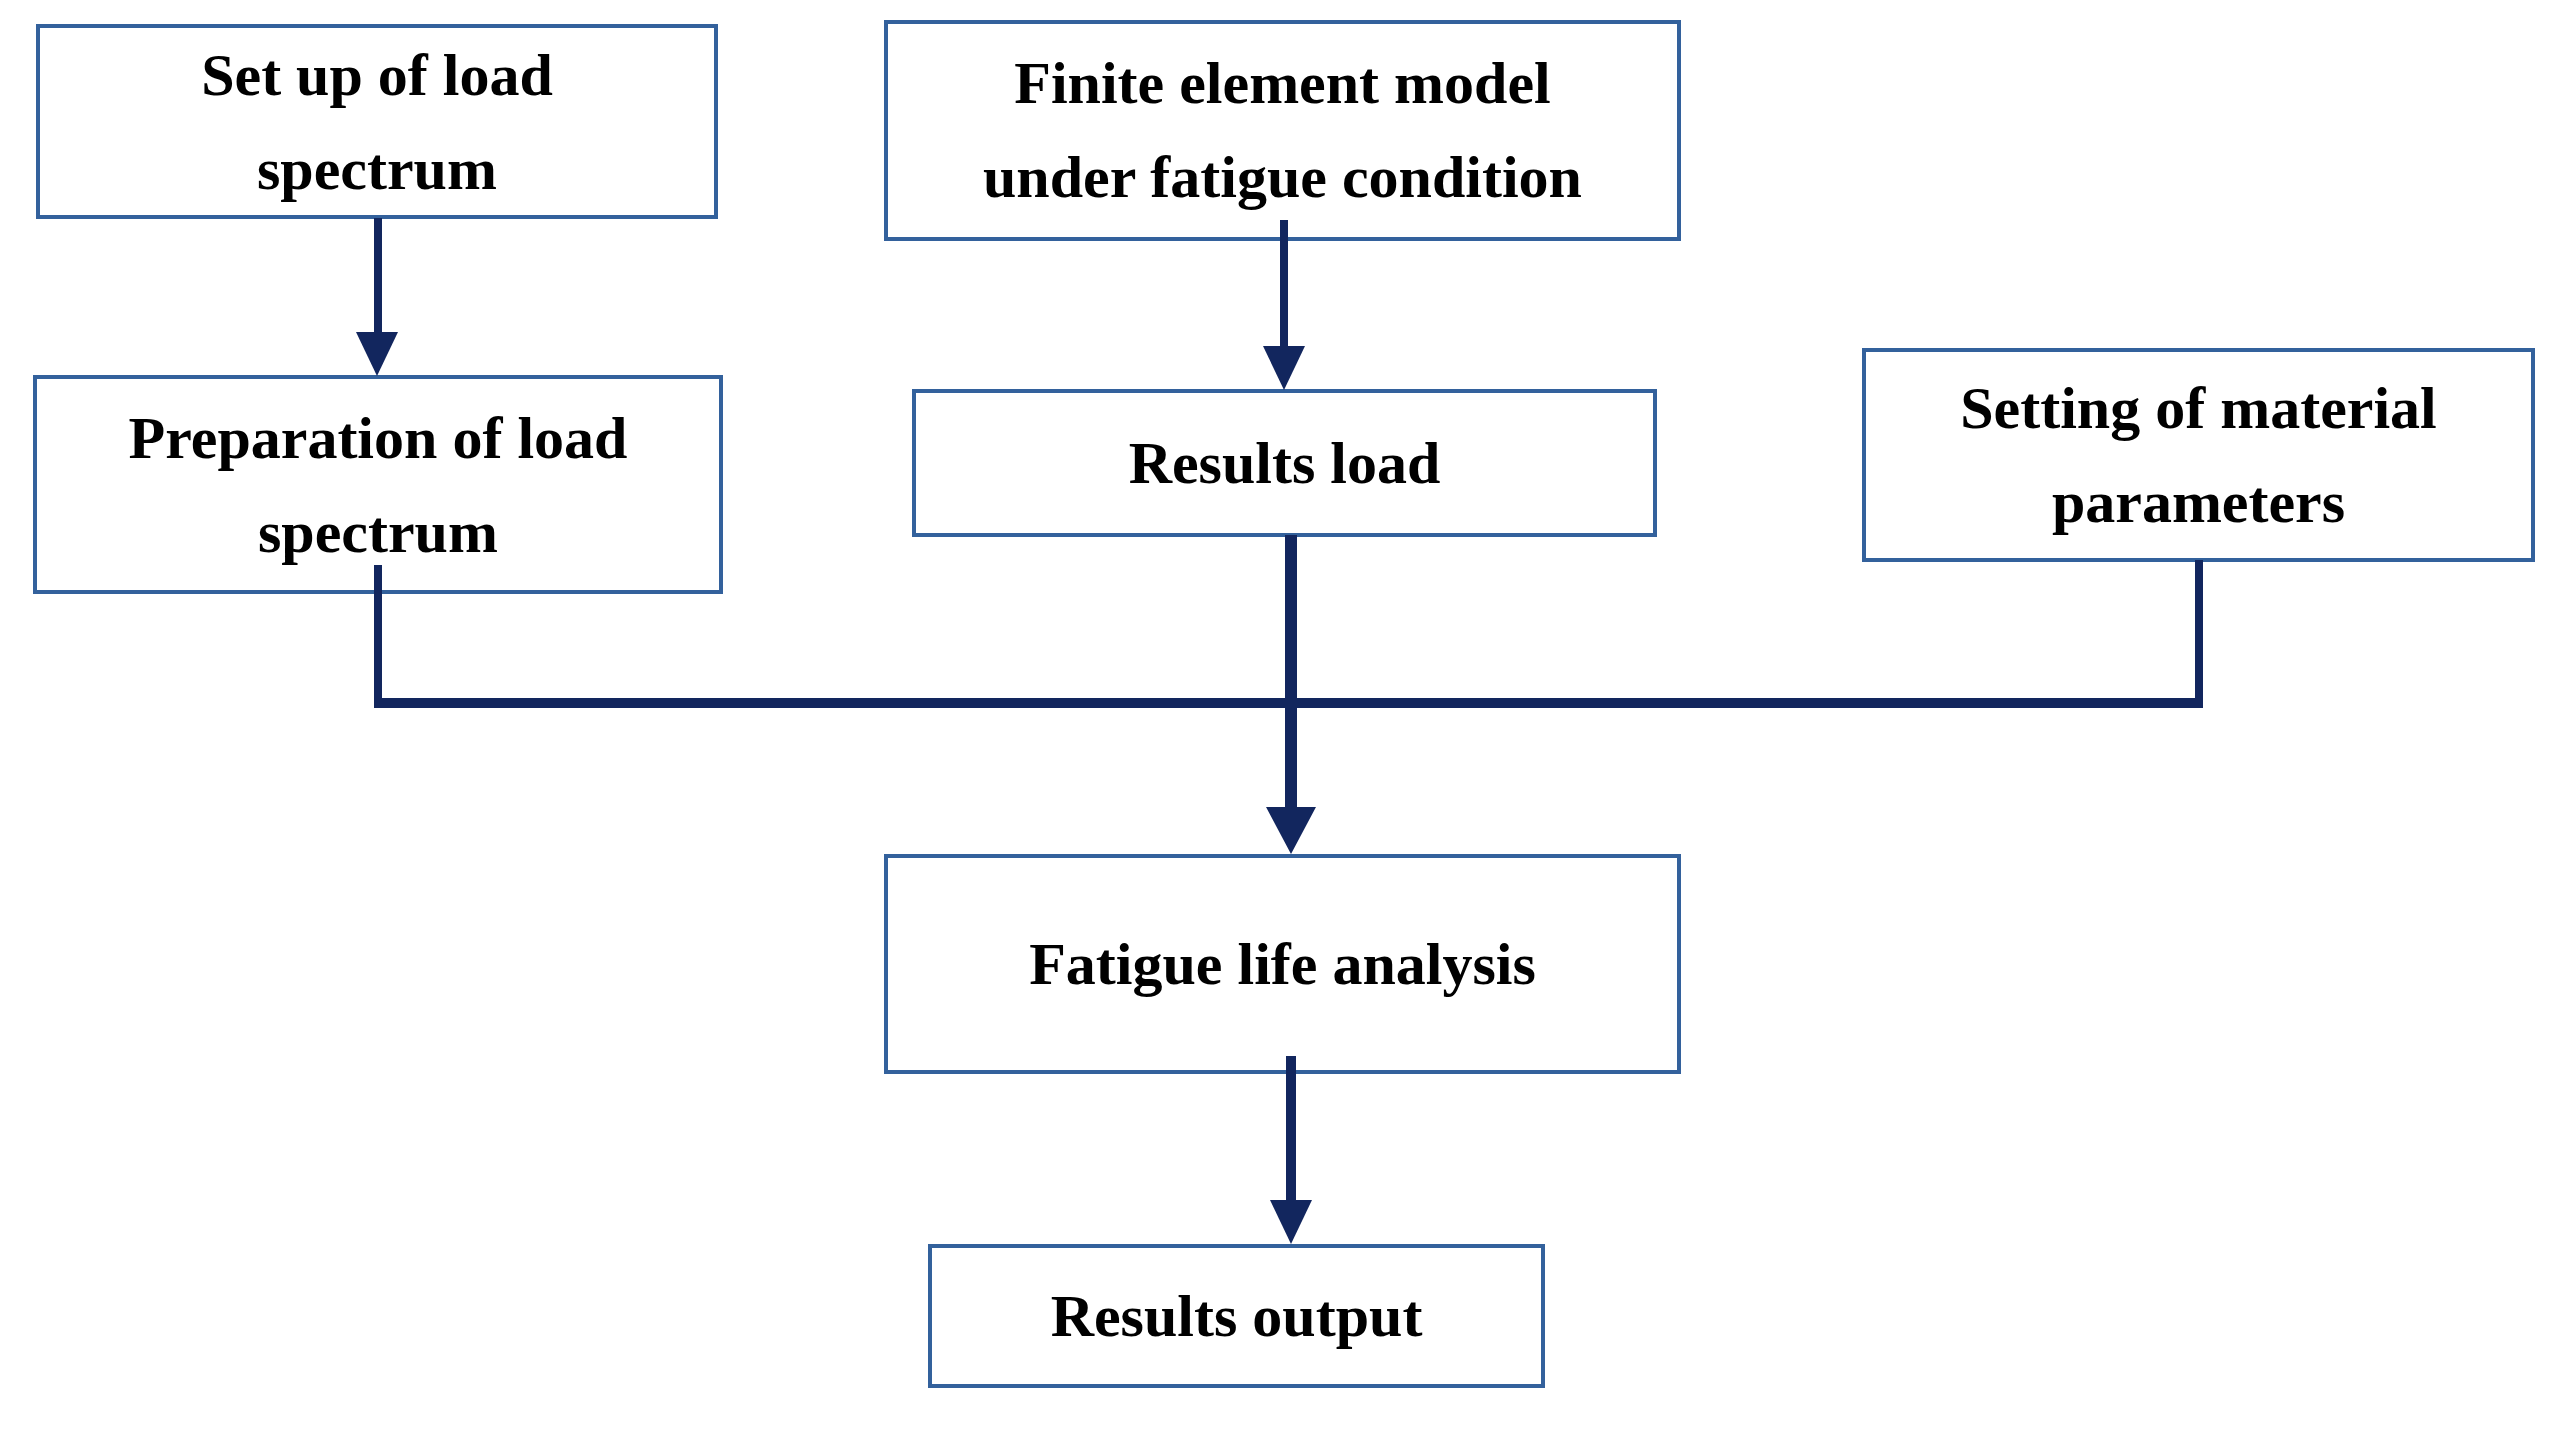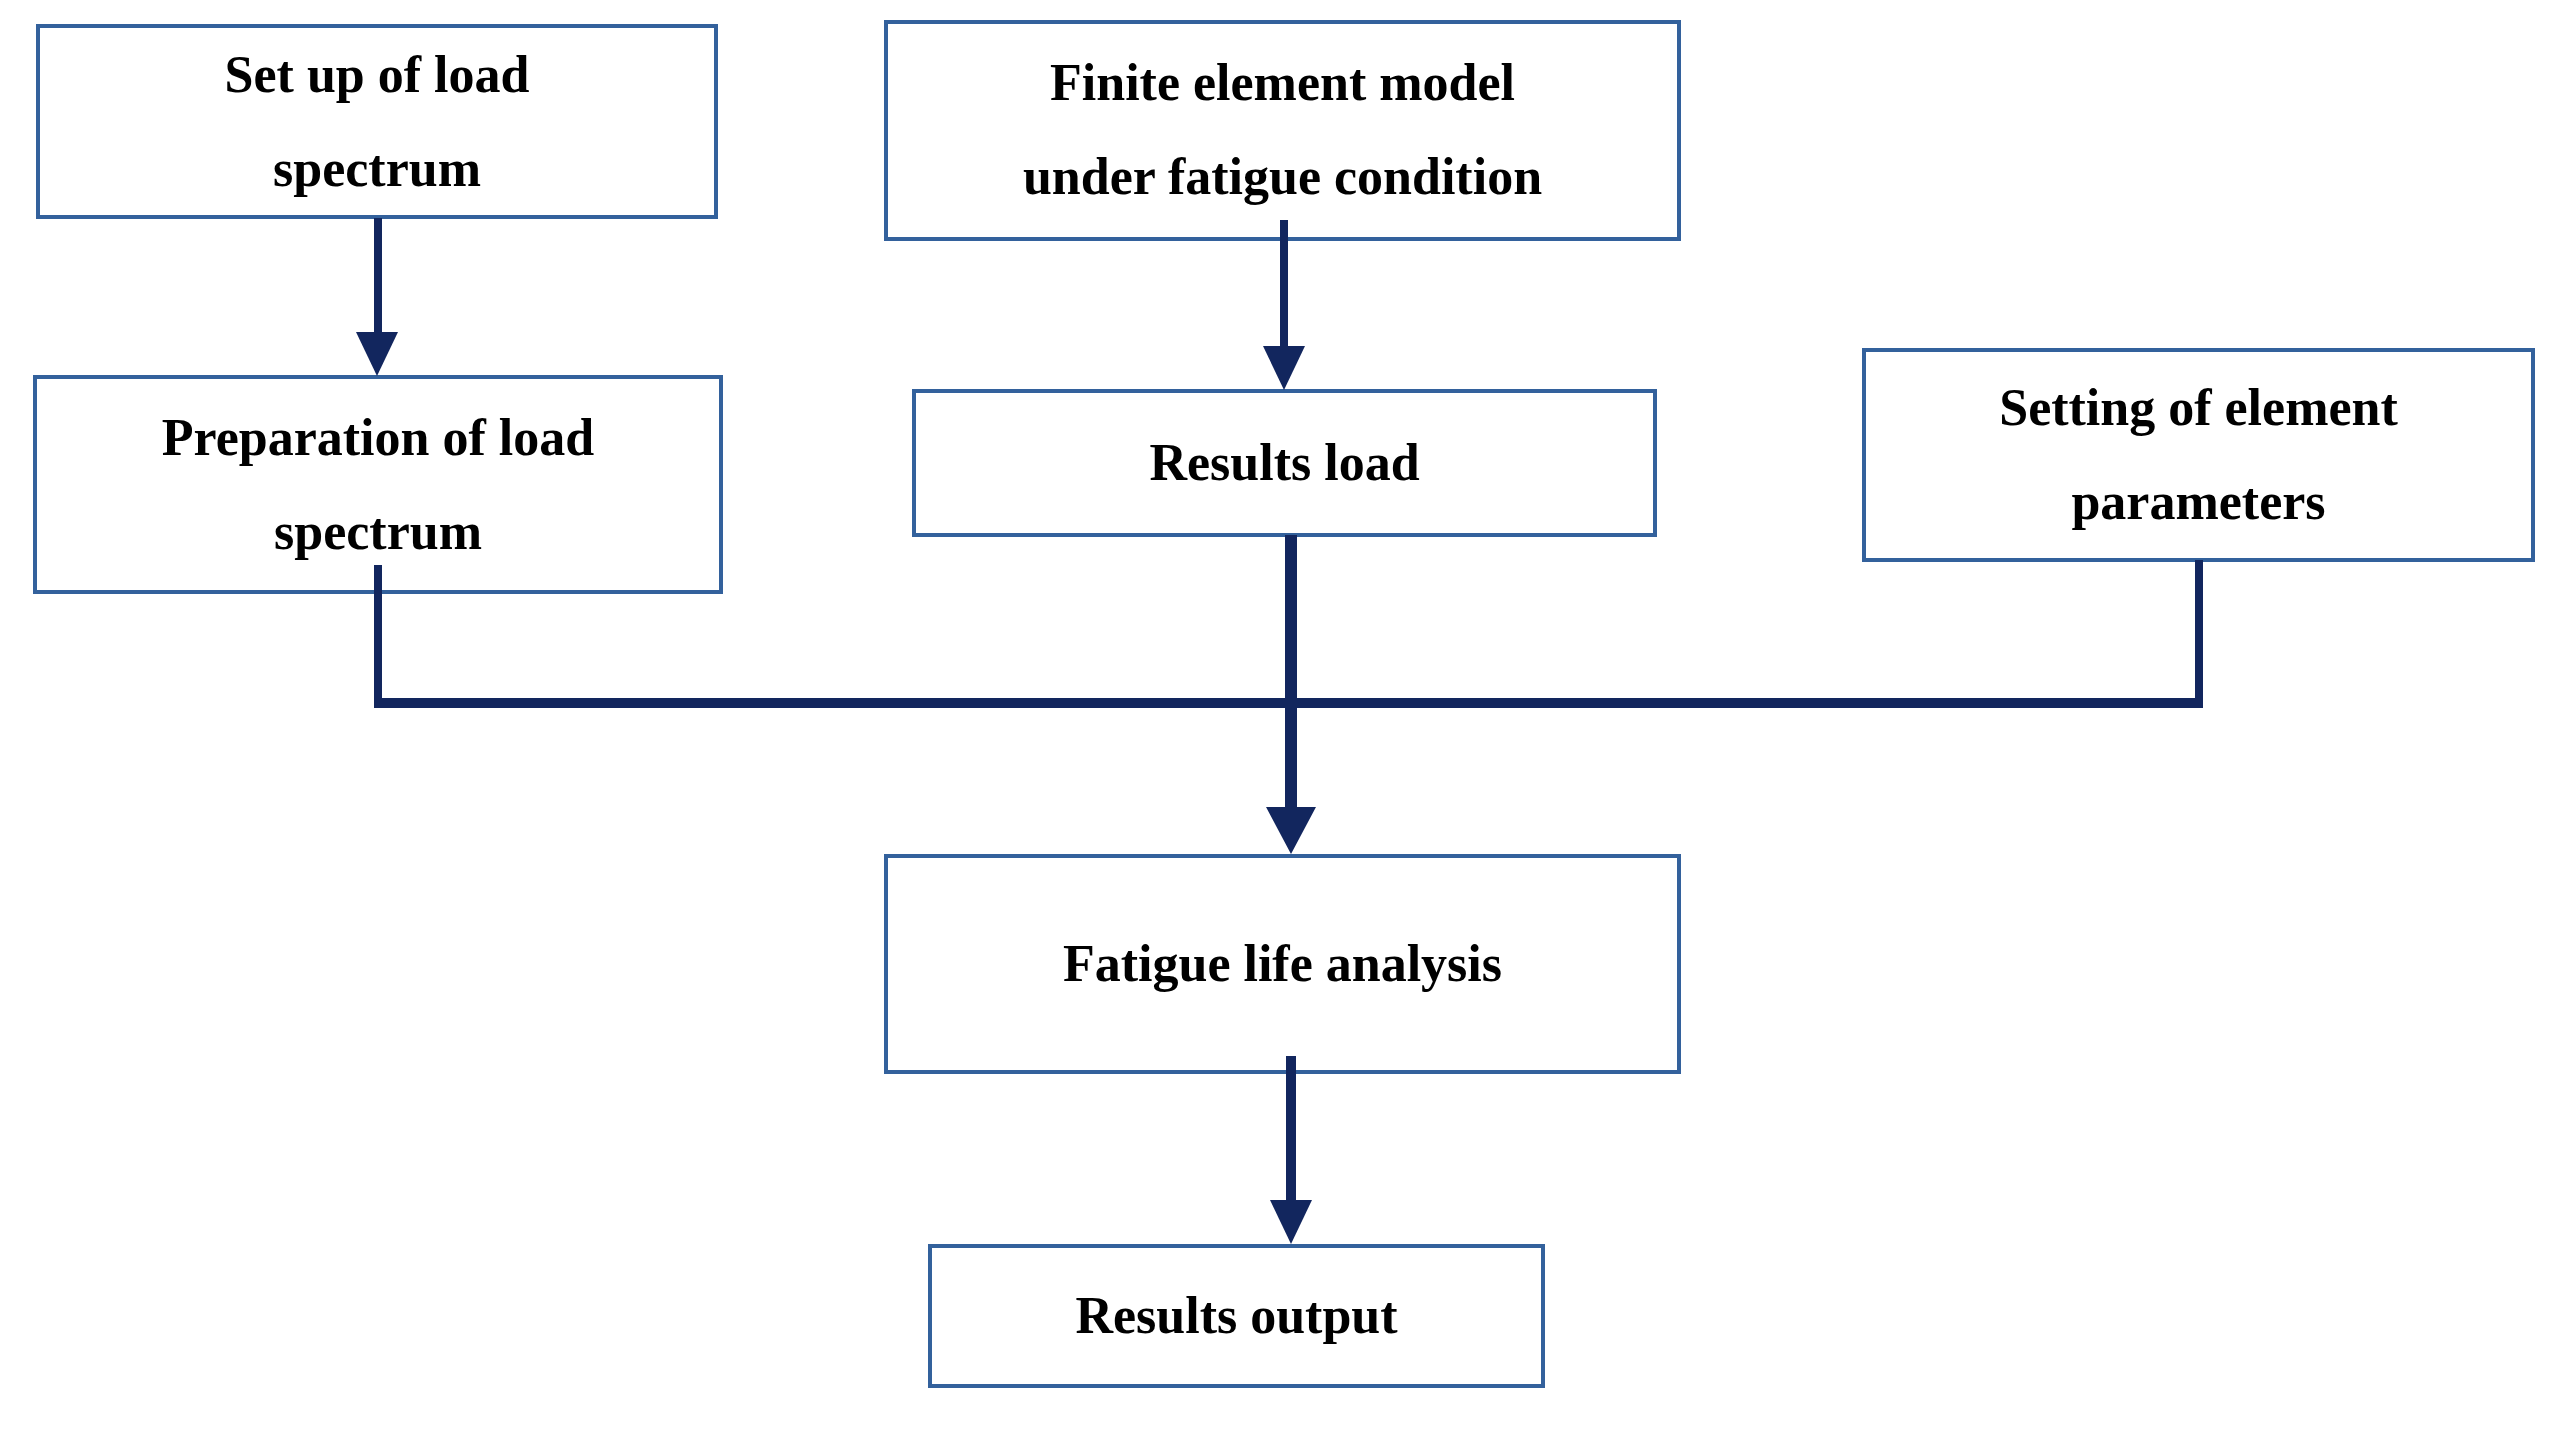--- a/index.html
+++ b/index.html
@@ -25,21 +25,21 @@
     position: absolute;
     background: var(--box-fill);
     border: 4.9px solid var(--box-border);
     display: flex;
     align-items: center;
     justify-content: center;
     text-align: center;
   }
   .node .label {
     font-weight: bold;
-    font-size: 52px;
+    font-size: 60px;
     line-height: 94px;
     color: var(--text);
     white-space: pre-line;
   }
   .shaft-v {
     position: absolute;
     background: var(--connector);
   }
   .shaft-h {
     position: absolute;
@@ -85,21 +85,21 @@
   <div class="node" id="n-preparation">
     <div class="label">Preparation of load
 spectrum</div>
   </div>
 
   <div class="node" id="n-results-file">
     <div class="label">Results load</div>
   </div>
 
   <div class="node" id="n-material">
-    <div class="label">Setting of element
+    <div class="label">Setting of material
 parameters</div>
   </div>
 
   <div class="node" id="n-fatigue">
     <div class="label">Fatigue life analysis</div>
   </div>
 
   <div class="node" id="n-results-output">
     <div class="label">Results output</div>
   </div>

